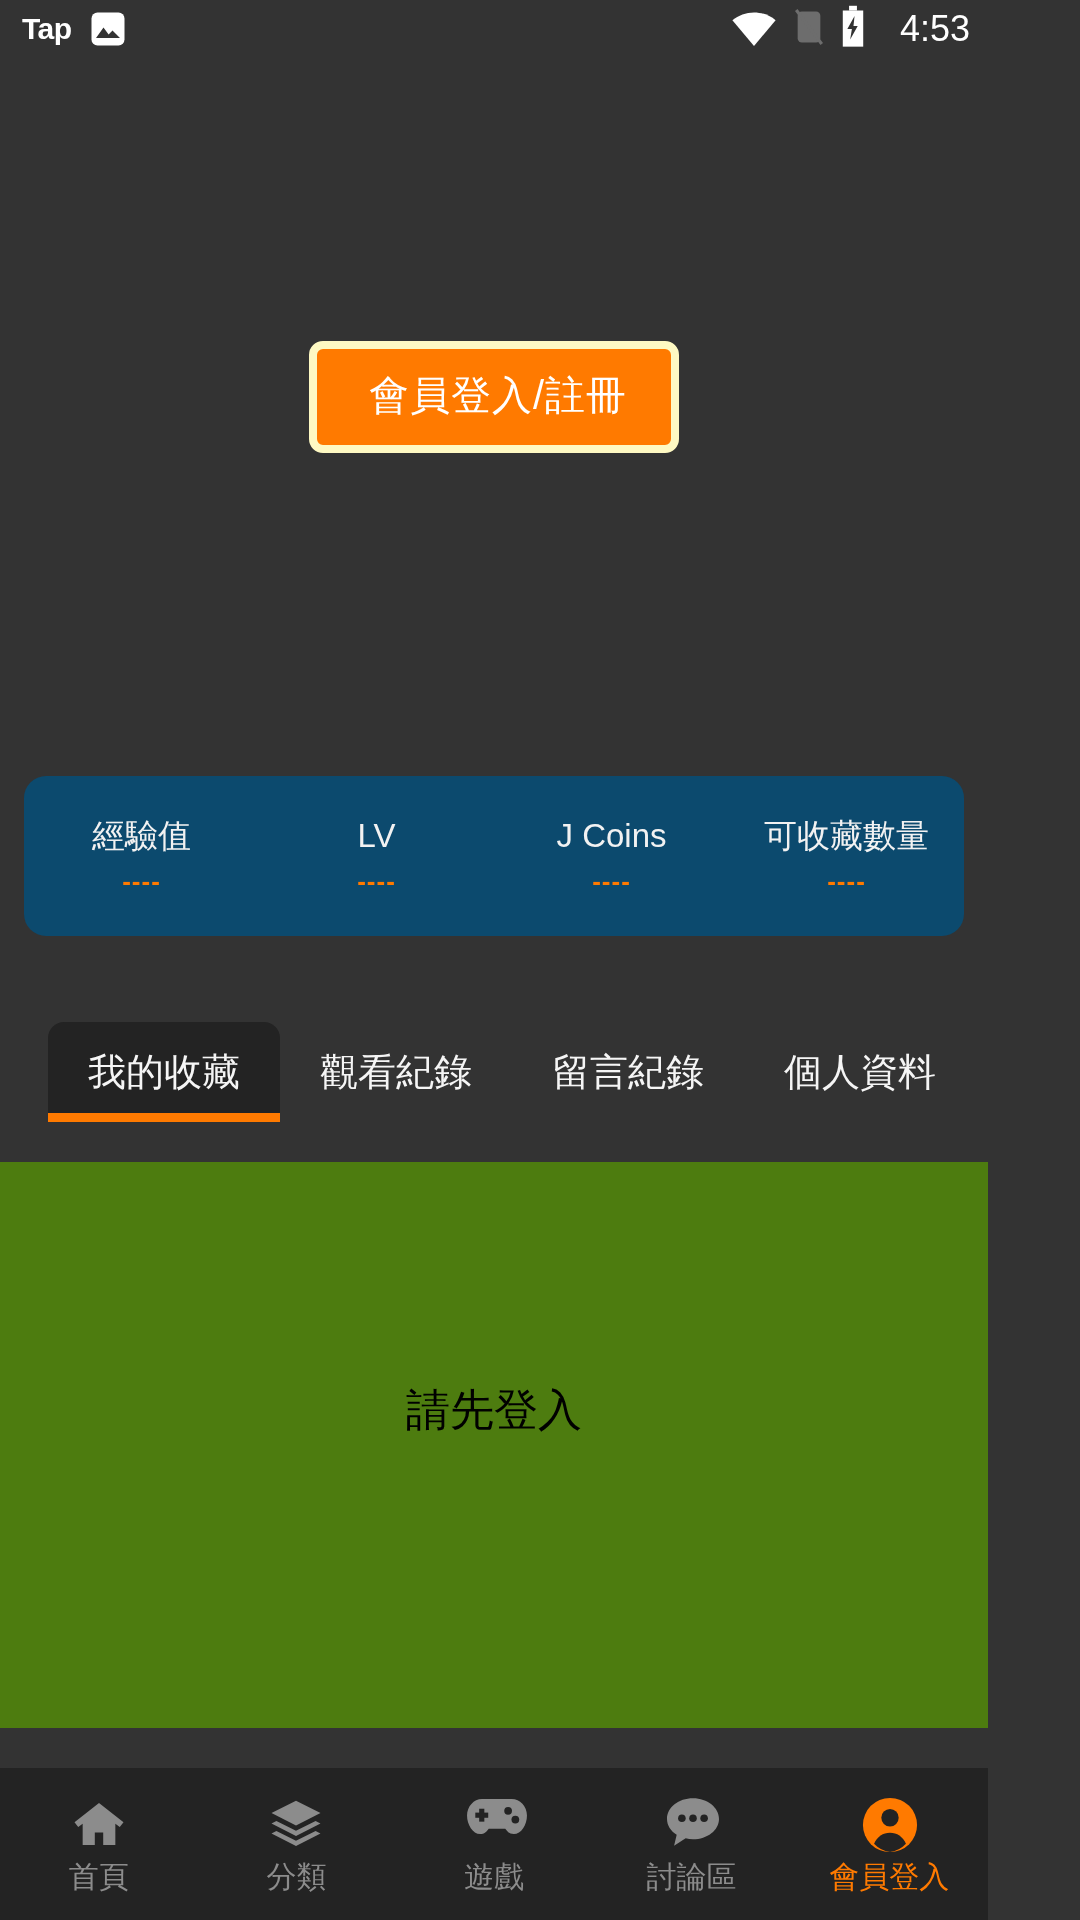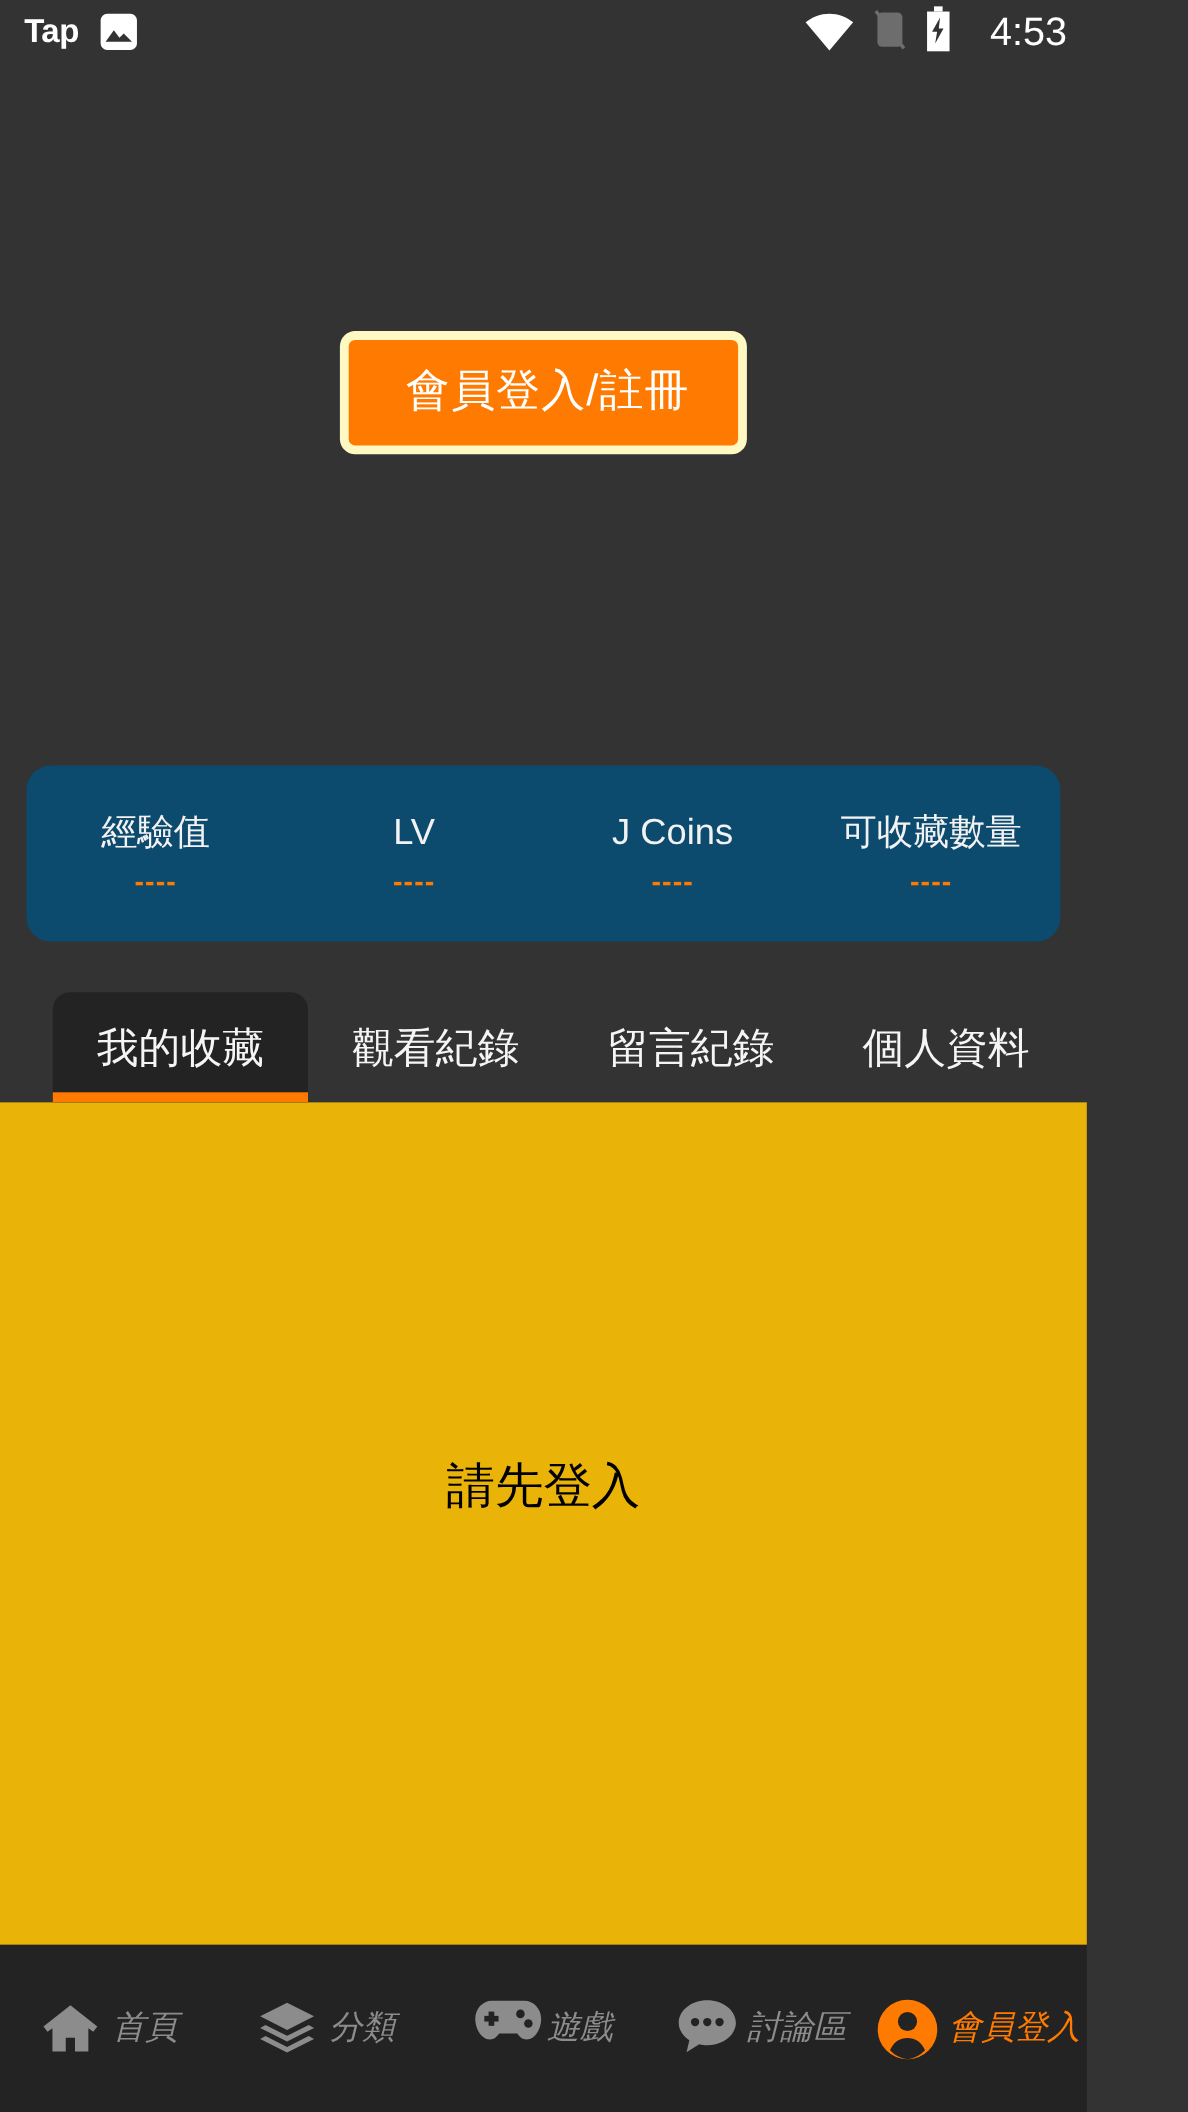--- a/index.html
+++ b/index.html
@@ -2,21 +2,21 @@
 <html><head>
 <meta charset="utf-8">
 <style>
   * { margin:0; padding:0; box-sizing:border-box; }
   html, body {
     width:1080px; height:1920px;
     background:#333333;
     font-family:"Liberation Sans","DejaVu Sans",sans-serif;
     overflow:hidden;
   }
-  #app { position:relative; width:988px; height:1920px; display:flex; flex-direction:column; }
+  #app { position:relative; width:988px; height:1920px; display:flex; flex-direction:column;gap:40px; }
 
   
   .statusbar {
     height:58px; flex:0 0 58px;
     display:flex; align-items:center;
     padding:0 18px 0 22px;
     background:#333333; color:#ffffff;
   }
   .sb-left { display:flex; align-items:center; gap:18px; }
   .sb-tap { font-size:30px; font-weight:bold; letter-spacing:-0.5px; line-height:1; }
@@ -88,42 +88,41 @@
     content:"";
     position:absolute;
     left:0; right:0; bottom:0;
     height:9px;
     background:#FF7A00;
   }
 
   
   .content {
     flex:1;
-    background:#eab308;
+    background:#4d7c0f;
     display:flex;
     align-items:center;
     justify-content:center;
   }
   .empty-msg { color:#000000; font-size:44px; margin-bottom:70px; }
 
   
   .bottomnav {
     flex:0 0 152px;
     background:#232323;
     display:flex;
     align-items:center;
   }
   .nav-item {
     flex:1;
-    display:flex; flex-direction:row;
+    display:flex; flex-direction:column;
     align-items:center; justify-content:center;
     gap:10px;
     cursor:pointer;
     color:#8c8c8c;
-    font-style:italic;
   }
   .nav-item.active { color:#FF7A00; }
   .nav-icon { width:56px; height:56px; display:block; }
   .nav-label { font-size:30px; line-height:1; }
 </style>
 </head>
 <body>
 
 <div id="app">
 

